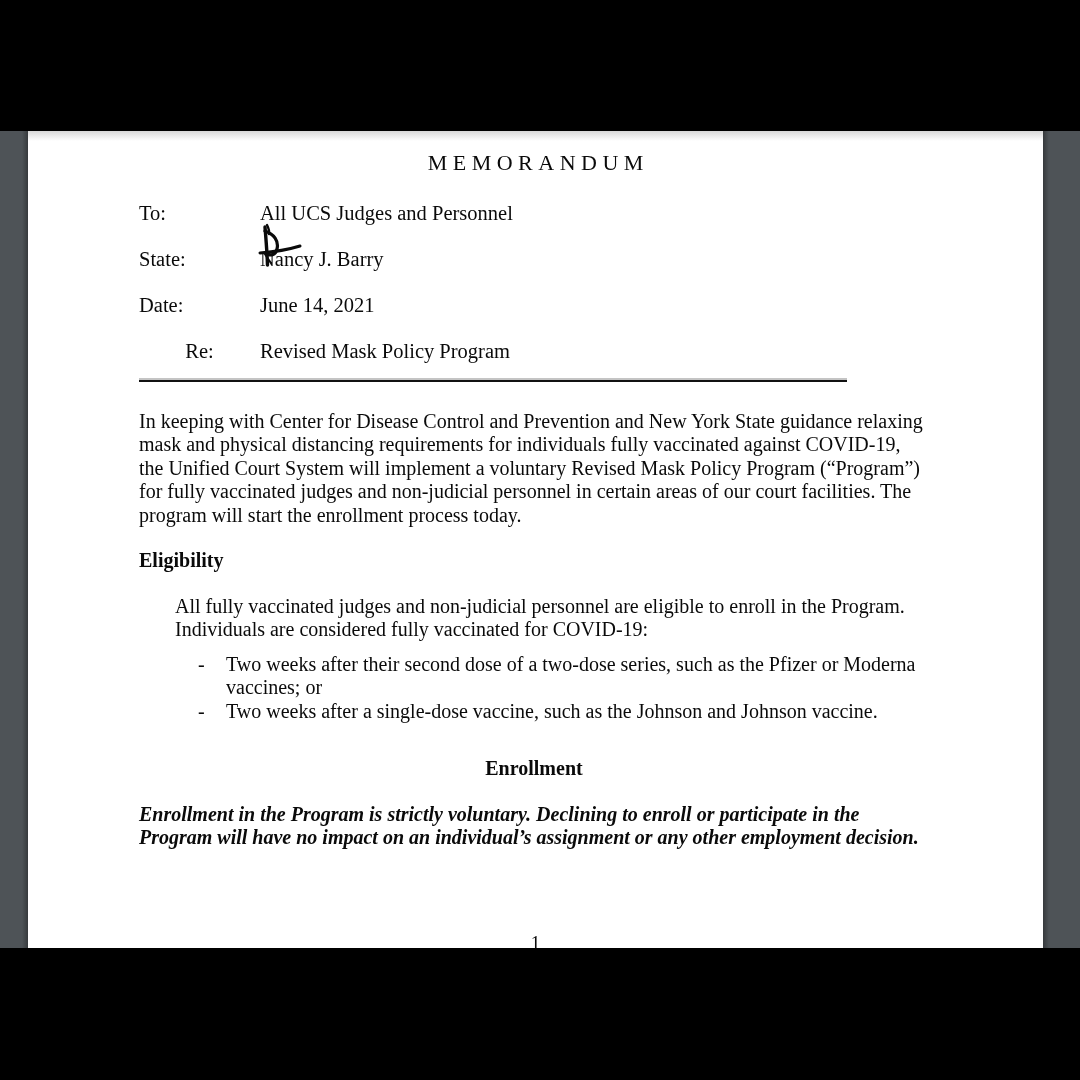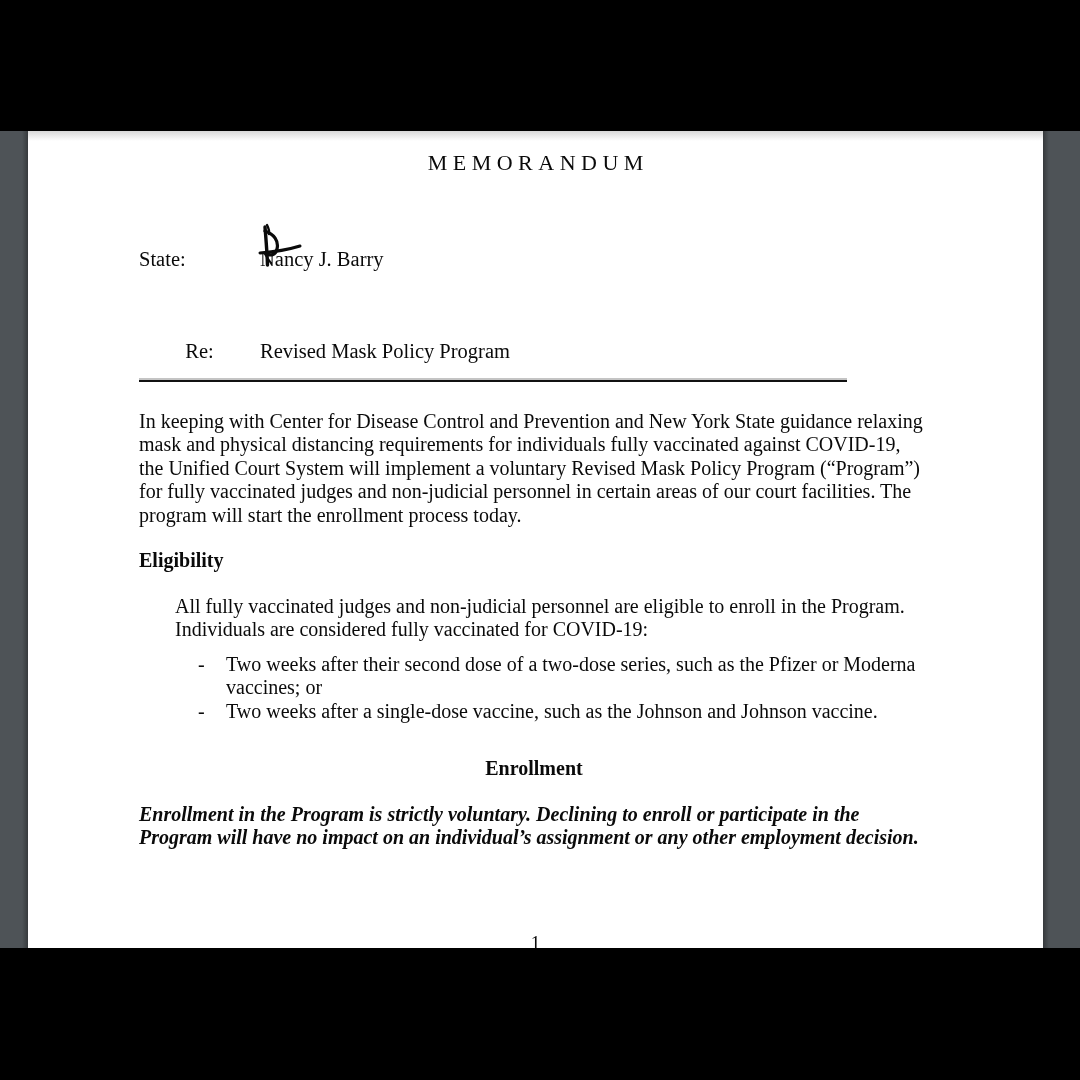--- a/index.html
+++ b/index.html
@@ -214,31 +214,37 @@
 <div id="viewer">
 
   <div class="gutter left"></div>
   <div class="gutter right"></div>
 
   <div id="page">
     <div class="sheet">
 
       <div class="memo-title">MEMORANDUM</div>
 
+      <div class="field-row row-to">
+        <span class="label">To:</span><span class="value">All UCS Judges and Personnel</span>
+      </div>
 
       <div class="field-row row-from">
         <span class="label">State:</span><span class="value">Nancy J. Barry</span>
         <svg class="signature" viewBox="0 0 62 46">
           <path d="M18 4 C19 16, 20 28, 20.5 42" stroke="#0a0a0a" stroke-width="3.4" fill="none" stroke-linecap="round"></path>
           <path d="M18 8 C27 11, 32 18, 30 26 C28.5 32, 24 33, 20.5 31" stroke="#0a0a0a" stroke-width="3.2" fill="none" stroke-linecap="round"></path>
           <path d="M13 30 C26 29, 40 27, 53 23" stroke="#0a0a0a" stroke-width="3" fill="none" stroke-linecap="round"></path>
           <path d="M20 2 C21.5 5, 22.5 8, 22 11" stroke="#0a0a0a" stroke-width="2.4" fill="none" stroke-linecap="round"></path>
         </svg>
       </div>
 
+      <div class="field-row row-date">
+        <span class="label">Date:</span><span class="value">June 14, 2021</span>
+      </div>
 
       <div class="field-row row-re">
         <span class="label">Re:</span><span class="value">Revised Mask Policy Program</span>
       </div>
 
       <div class="rule"></div>
 
       <div class="body-block para-intro">In keeping with Center for Disease Control and Prevention and New York State guidance relaxing mask and physical distancing requirements for individuals fully vaccinated against COVID-19, the Unified Court System will implement a voluntary Revised Mask Policy Program (“Program”) for fully vaccinated judges and non-judicial personnel in certain areas of our court facilities. The program will start the enrollment process today.</div>
 
       <div class="body-block head-elig section-head">Eligibility</div>

